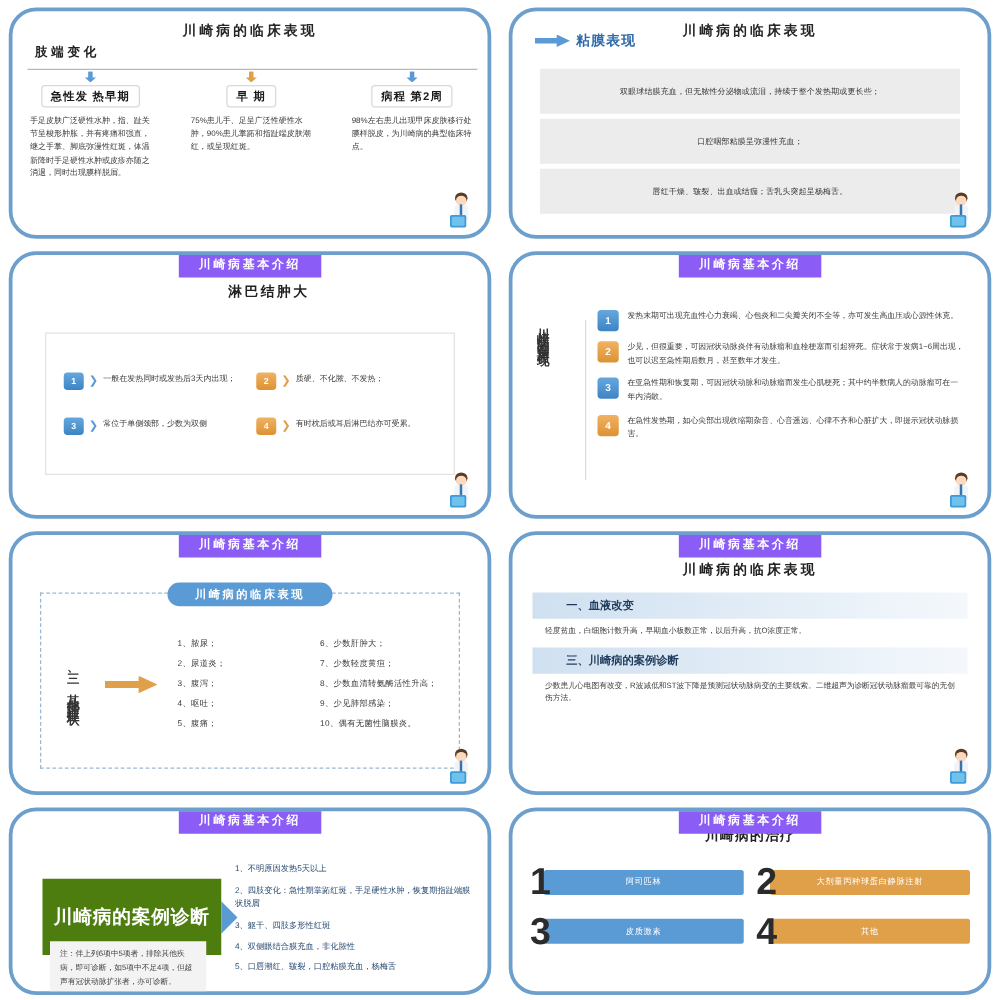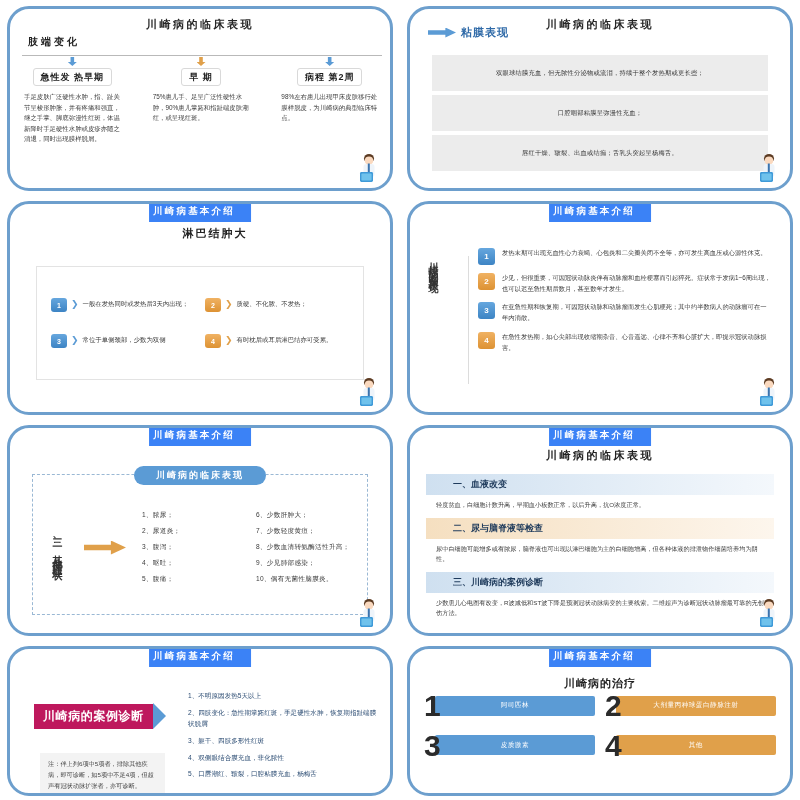--- a/index.html
+++ b/index.html
@@ -27,26 +27,26 @@
     border:3px solid #6d9fcd;
     border-radius:22px;
     background:#fff;
     overflow:hidden;
   }
   
   .banner {
     position:absolute;
     top:-2px; left:50%;
     transform:translateX(-50%);
-    background:#3b82f6;
+    background:#8b5cf6;
     color:#fff;
     font-size:9.5px;
     letter-spacing:2.2px;
     font-weight:bold;
-    padding:3px 16px 4px 4px;
+    padding:3px 16px 4px 16px;
     white-space:nowrap;
   }
   .slide-title {
     text-align:center;
     font-size:11px;
     font-weight:bold;
     color:#262626;
     letter-spacing:2.5px;
   }
   .mascot {
@@ -165,31 +165,31 @@
   .s5-li { font-size:6.6px; color:#3a3a3a; letter-spacing:.3px; }
   
   .s6-title { margin-top:20px; text-align:center; font-size:11px; font-weight:bold; letter-spacing:2.5px; color:#222; }
   .s6-wrap { position:absolute; left:16px; right:16px; top:46px; }
   .s6-band { padding:4px 27px; font-size:9px; font-weight:bold; color:#1f3b5c; }
   .band-blue { background:linear-gradient(90deg,#cfe0f0,#f4f8fc); }
   .band-orange { background:linear-gradient(90deg,#f5dfc0,#fdf6ed); }
   .s6-body { font-size:6.2px; color:#3c3c3c; line-height:1.7; padding:5px 10px 7px 10px; }
   
   .s7-tagwrap { position:absolute; left:24px; top:54px; display:flex; align-items:center; }
-  .s7-tag { background:#be185d; color:#fff; font-size:12px; font-weight:bold; padding:4px 9px; letter-spacing:.6px; }
+  .s7-tag { background:#4d7c0f; color:#fff; font-size:15px; font-weight:bold; padding:21px 9px; letter-spacing:.6px; }
   .s7-tip { width:0;height:0;border-top:13px solid transparent;border-bottom:13px solid transparent;border-left:13px solid #5b9bd5; }
   .s7-note {
     position:absolute; left:30px; top:104px; width:125px;
     background:#f3f3f3; padding:6px 8px;
     font-size:6.2px; color:#444; line-height:1.75;
   }
   .s7-list { position:absolute; left:178px; right:12px; top:42px; }
   .s7-li { font-size:6.6px; color:#2a4b72; line-height:1.65; margin-bottom:6px; }
   
-  .s8-title { margin-top:27px; text-align:center; font-size:11px; font-weight:bold; letter-spacing:1px; color:#222; }
+  .s8-title { margin-top:12px; text-align:center; font-size:11px; font-weight:bold; letter-spacing:1px; color:#222; }
   .s8-grid { position:absolute; left:14px; right:14px; top:44px; display:grid; grid-template-columns:1fr 1fr; gap:14px 10px; }
   .s8-item { display:flex; align-items:center; }
   .s8-num { font-size:30px; font-weight:bold; color:#2b2b2b; line-height:.85; margin-right:-6px; z-index:2; }
   .s8-bar {
     flex:1; height:20px; border-radius:2px;
     display:flex; align-items:center; justify-content:center;
     color:#fff; font-size:6.6px; letter-spacing:.5px; padding:0 6px; text-align:center;
   }
   .bar-blue { background:#5b9bd5; }
   .bar-orange { background:#e0a04a; }
@@ -367,24 +367,20 @@
   <div class="slide">
     <div class="frame">
       <div class="banner">川崎病基本介绍</div>
       <div class="s6-title">川崎病的临床表现</div>
       <div class="s6-wrap">
         <div>
           <div class="s6-band band-blue">一、血液改变</div>
           <div class="s6-body">轻度贫血，白细胞计数升高，早期血小板数正常，以后升高，抗O浓度正常。</div>
         </div>
         <div>
-          <div class="s6-band band-orange">二、尿与脑脊液等检查</div>
-          <div class="s6-body">尿中白细胞可能增多或有脓尿，脑脊液也可出现以淋巴细胞为主的白细胞增高，但各种体液的排泄物作细菌培养均为阴性。</div>
-        </div>
-        <div>
           <div class="s6-band band-blue">三、川崎病的案例诊断</div>
           <div class="s6-body">少数患儿心电图有改变，R波减低和ST波下降是预测冠状动脉病变的主要线索。二维超声为诊断冠状动脉瘤最可靠的无创伤方法。</div>
         </div>
       </div>
       <svg class="mascot" viewBox="0 0 26 34">
         <ellipse cx="13" cy="6.5" rx="5" ry="4.6" fill="#5c3b22"></ellipse>
         <ellipse cx="13" cy="8.5" rx="4.2" ry="4" fill="#fad9bf"></ellipse>
         <rect x="7.5" y="12" width="11" height="13" rx="3" fill="#eef4fa"></rect>
         <rect x="11.8" y="11.5" width="2" height="9" fill="#3b73ad"></rect>
         <rect x="4" y="20" width="13" height="10" rx="1.4" fill="#3f9ad8"></rect>

